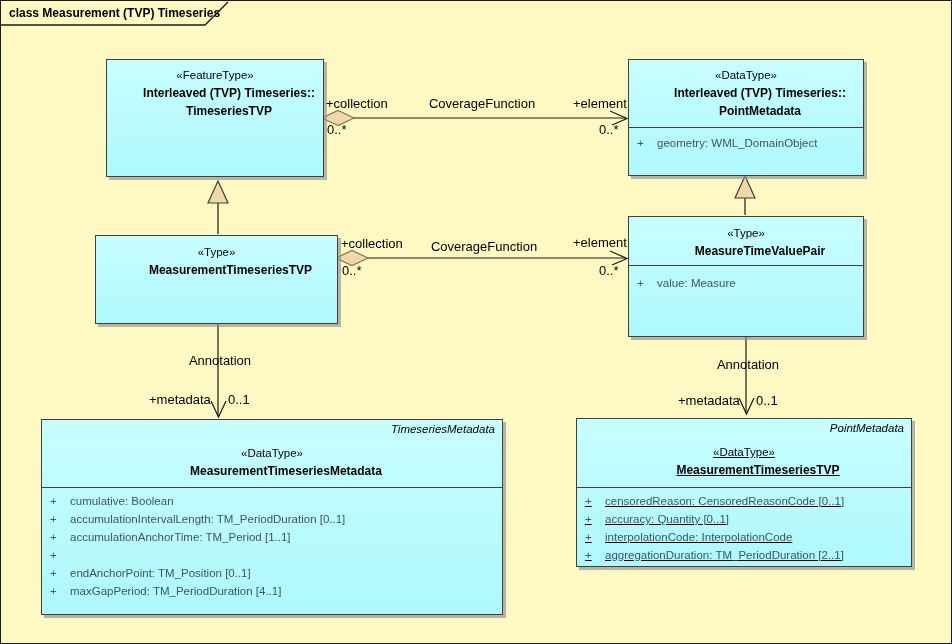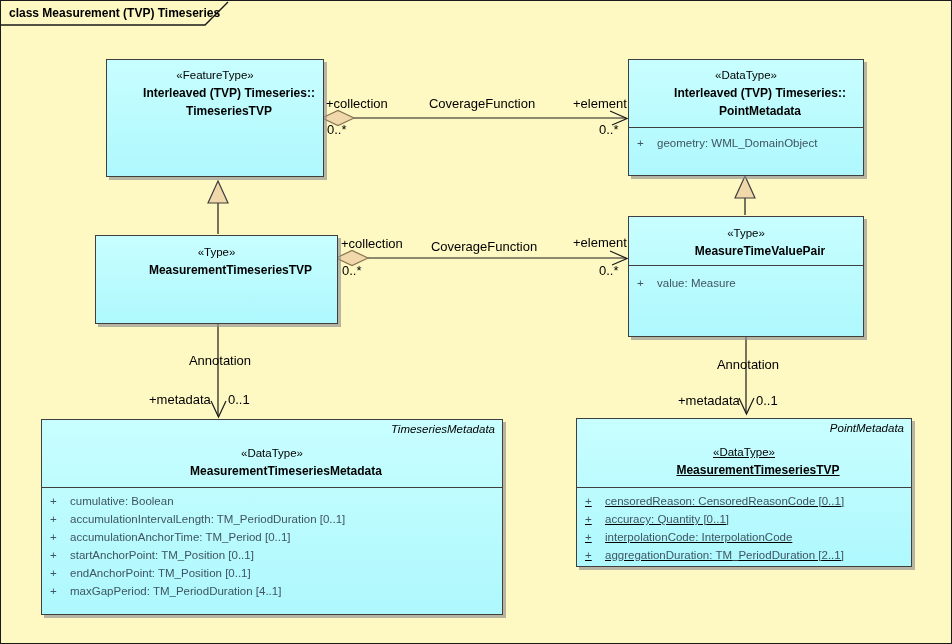--- a/index.html
+++ b/index.html
@@ -125,25 +125,24 @@
       <div class="attr-row">
         <span class="vis">+</span>
         <span>cumulative: Boolean</span>
       </div>
       <div class="attr-row">
         <span class="vis">+</span>
         <span>accumulationIntervalLength: TM_PeriodDuration [0..1]</span>
       </div>
       <div class="attr-row">
         <span class="vis">+</span>
-        <span>accumulationAnchorTime: TM_Period [0..1]</span>
+        <span>accumulationAnchorTime: TM_Period [1..1]</span>
       </div>
       <div class="attr-row">
         <span class="vis">+</span>
-        <span>startAnchorPoint: TM_Position [0..1]</span>
       </div>
       <div class="attr-row">
         <span class="vis">+</span>
         <span>endAnchorPoint: TM_Position [0..1]</span>
       </div>
       <div class="attr-row">
         <span class="vis">+</span>
         <span>maxGapPeriod: TM_PeriodDuration [4..1]</span>
       </div>
     </div>

